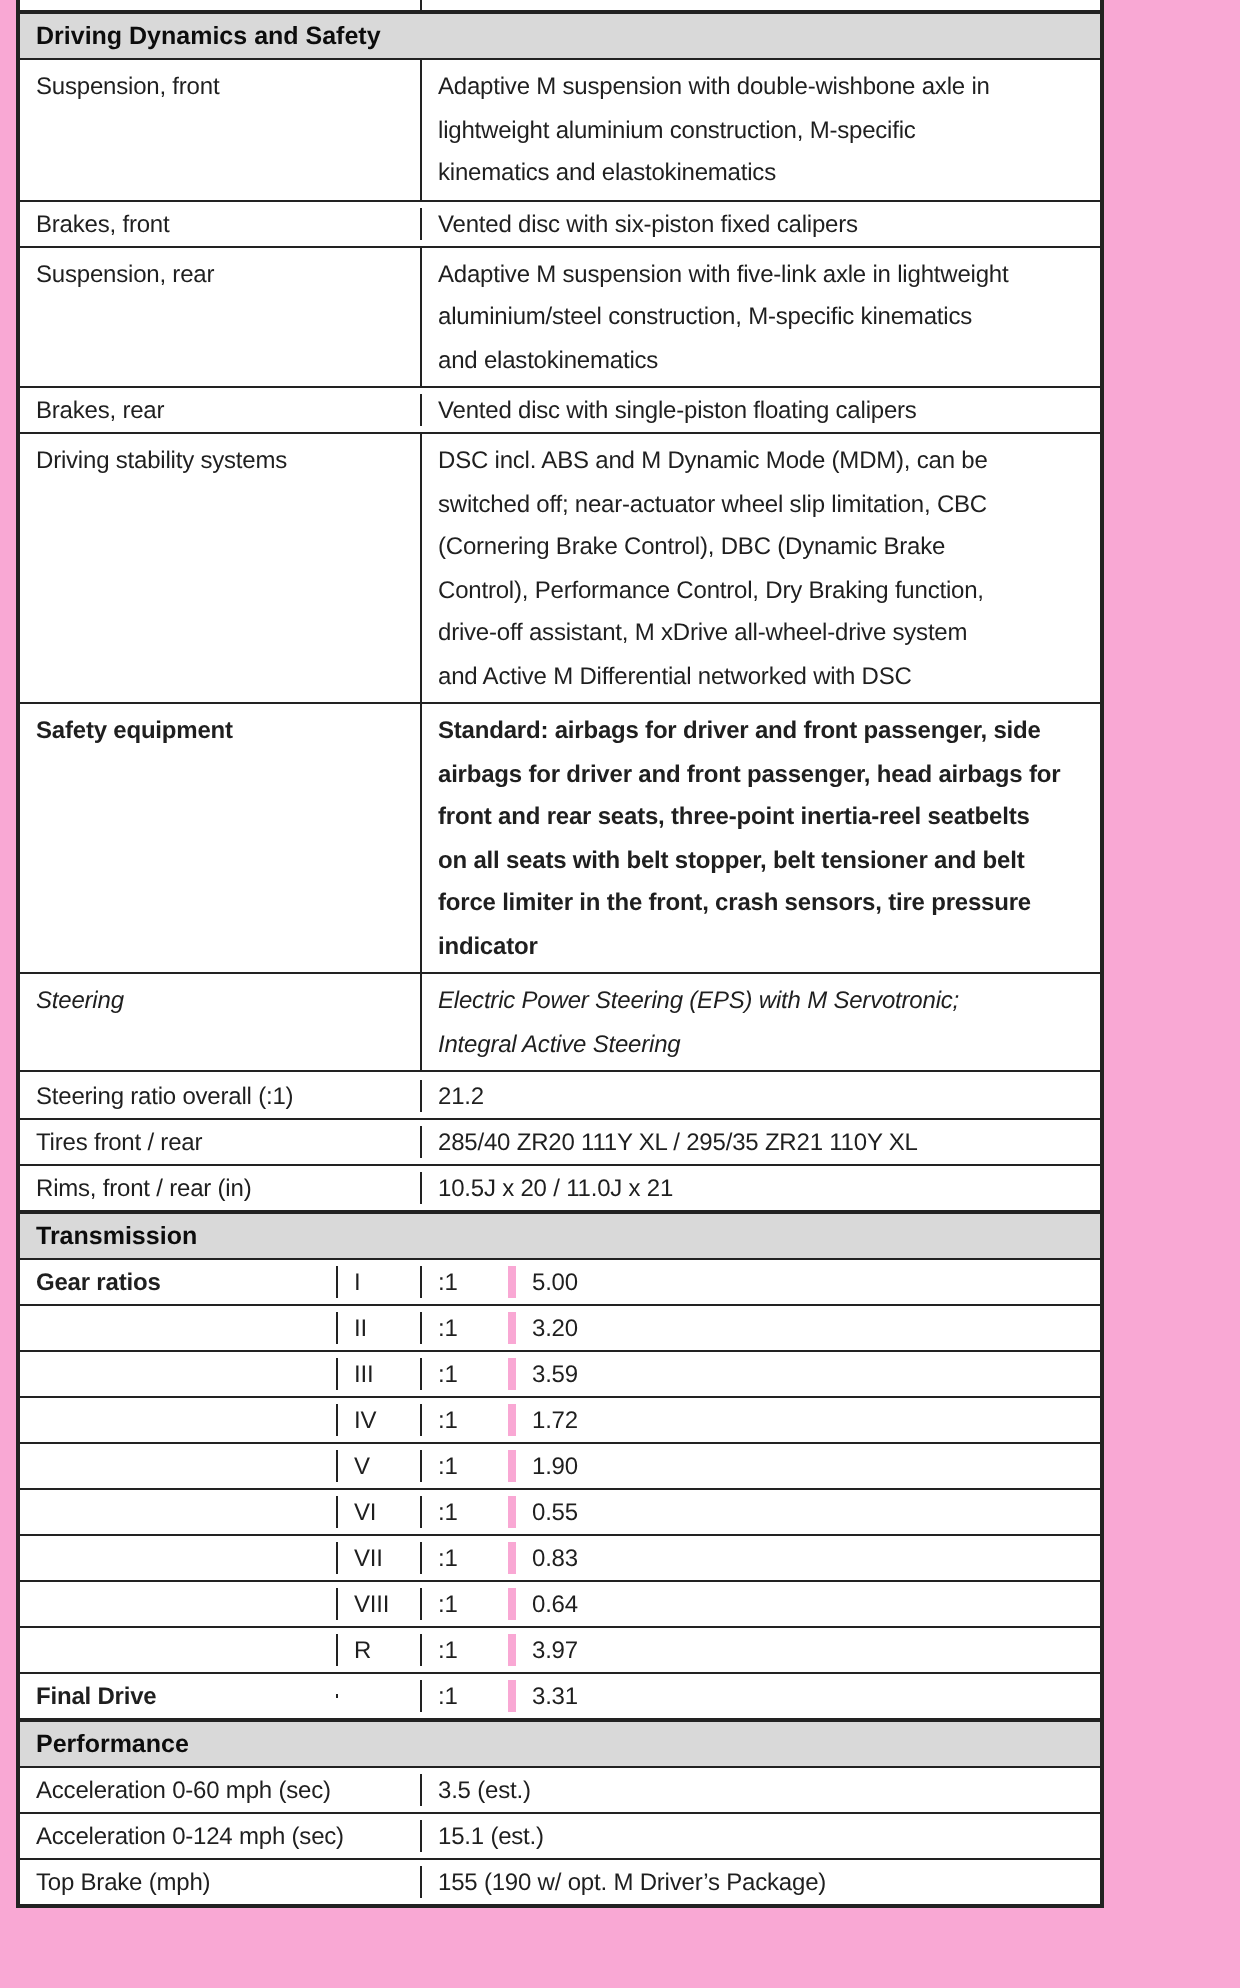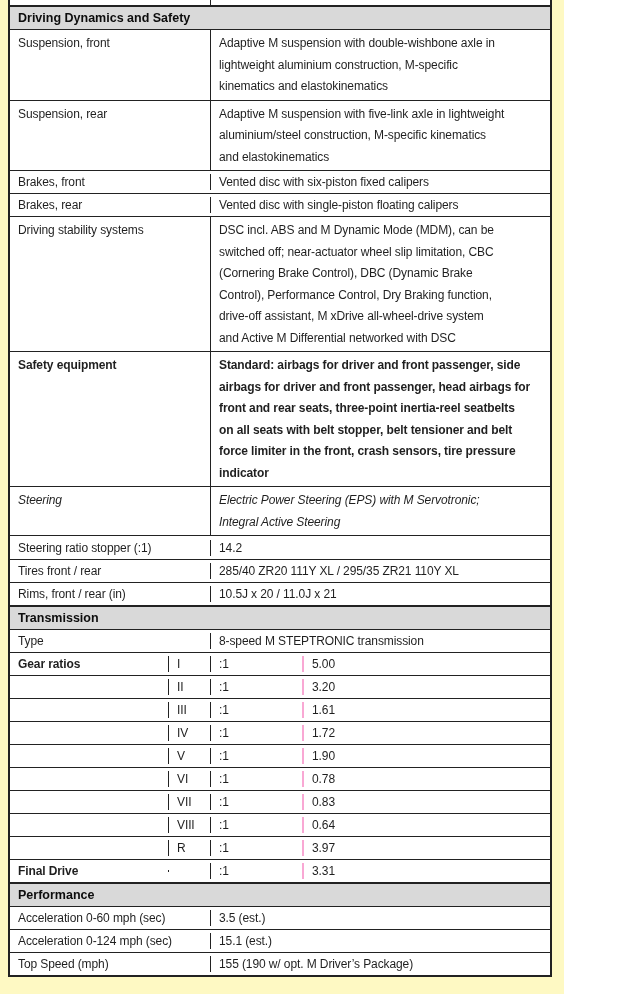--- a/index.html
+++ b/index.html
@@ -3,21 +3,21 @@
 <meta charset="utf-8">
 <style>
   html,body{margin:0;padding:0;}
   body{
     width:620px;height:994px;
     background:#ffffff;
     font-family:"Liberation Sans","DejaVu Sans",sans-serif;
     color:#1f1f1f;
     -webkit-font-smoothing:antialiased;
   }
-  .page{position:relative;width:564px;height:994px;background:#fef9c3;overflow:hidden;}
+  .page{position:relative;width:620px;height:994px;background:#f9a8d4;overflow:hidden;}
   .spec-table{
     position:absolute;left:8px;top:0;width:544px;
     border-left:2px solid #222;border-right:2px solid #222;border-bottom:2px solid #222;
     box-sizing:border-box;
     font-size:12px;letter-spacing:-0.1px;
   }
   .spec-table *{box-sizing:border-box;}
   .row{display:flex;border-top:1px solid #222;background:#fff;align-items:stretch;}
   .sliver{height:5px;border-top:none;}
   .sliver .cell{padding:0;}
@@ -40,21 +40,21 @@
   .multi .cell{padding-top:3px;padding-bottom:2px;line-height:21.5px;}
   .h3{min-height:68px;}
   .h6a{min-height:132px;}
   .h6b{min-height:135px;font-weight:bold;}
   .h2{min-height:45px;font-style:italic;}
   .hr1{min-height:24px;}
   
   .glabel{width:158px;flex:none;font-weight:bold;}
   .gcell{width:42px;flex:none;border-left:1px solid #222;}
   .ucell{width:44px;flex:none;border-left:1px solid #222;}
-  .gvalue{flex:1;border-left:2px solid #f9a8d4;margin-left:48px;}
+  .gvalue{flex:1;border-left:4px solid #f9a8d4;}
 </style>
 </head>
 <body>
 
 <div class="page">
   <div class="spec-table">
 
     <div class="row sliver">
       <div class="cell label"></div>
       <div class="cell value"></div>
@@ -64,30 +64,30 @@
       <span>Driving Dynamics and Safety</span>
     </div>
 
     <div class="row multi h3">
       <div class="cell label">Suspension, front</div>
       <div class="cell value">Adaptive M suspension with double-wishbone axle in
 lightweight aluminium construction, M-specific
 kinematics and elastokinematics</div>
     </div>
 
+    <div class="row single">
+      <div class="cell label">Brakes, front</div>
+      <div class="cell value">Vented disc with six-piston fixed calipers</div>
+    </div>
+
     <div class="row multi h3">
       <div class="cell label">Suspension, rear</div>
       <div class="cell value">Adaptive M suspension with five-link axle in lightweight
 aluminium/steel construction, M-specific kinematics
 and elastokinematics</div>
-    </div>
-
-    <div class="row single">
-      <div class="cell label">Brakes, front</div>
-      <div class="cell value">Vented disc with six-piston fixed calipers</div>
     </div>
 
     <div class="row single">
       <div class="cell label">Brakes, rear</div>
       <div class="cell value">Vented disc with single-piston floating calipers</div>
     </div>
 
     <div class="row multi h6a">
       <div class="cell label">Driving stability systems</div>
       <div class="cell value">DSC incl. ABS and M Dynamic Mode (MDM), can be
@@ -108,83 +108,79 @@
 indicator</div>
     </div>
 
     <div class="row multi h2">
       <div class="cell label">Steering</div>
       <div class="cell value">Electric Power Steering (EPS) with M Servotronic;
 Integral Active Steering</div>
     </div>
 
     <div class="row single hr1">
-      <div class="cell label">Steering ratio stopper (:1)</div>
-      <div class="cell value">14.2</div>
+      <div class="cell label">Steering ratio overall (:1)</div>
+      <div class="cell value">21.2</div>
     </div>
 
     <div class="row single">
       <div class="cell label">Tires front / rear</div>
       <div class="cell value">285/40 ZR20 111Y XL / 295/35 ZR21 110Y XL</div>
     </div>
 
     <div class="row single">
       <div class="cell label">Rims, front / rear (in)</div>
       <div class="cell value">10.5J x 20 / 11.0J x 21</div>
     </div>
 
     <div class="row section-row">
       <span>Transmission</span>
     </div>
 
-    <div class="row single">
-      <div class="cell label">Type</div>
-      <div class="cell value">8-speed M STEPTRONIC transmission</div>
-    </div>
 
     <div class="row single">
       <div class="cell glabel">Gear ratios</div>
       <div class="cell gcell">I</div>
       <div class="cell ucell">:1</div>
       <div class="cell gvalue">5.00</div>
     </div>
 
     <div class="row single">
       <div class="cell glabel"></div>
       <div class="cell gcell">II</div>
       <div class="cell ucell">:1</div>
       <div class="cell gvalue">3.20</div>
     </div>
 
     <div class="row single">
       <div class="cell glabel"></div>
       <div class="cell gcell">III</div>
       <div class="cell ucell">:1</div>
-      <div class="cell gvalue">1.61</div>
+      <div class="cell gvalue">3.59</div>
     </div>
 
     <div class="row single">
       <div class="cell glabel"></div>
       <div class="cell gcell">IV</div>
       <div class="cell ucell">:1</div>
       <div class="cell gvalue">1.72</div>
     </div>
 
     <div class="row single">
       <div class="cell glabel"></div>
       <div class="cell gcell">V</div>
       <div class="cell ucell">:1</div>
       <div class="cell gvalue">1.90</div>
     </div>
 
     <div class="row single">
       <div class="cell glabel"></div>
       <div class="cell gcell">VI</div>
       <div class="cell ucell">:1</div>
-      <div class="cell gvalue">0.78</div>
+      <div class="cell gvalue">0.55</div>
     </div>
 
     <div class="row single">
       <div class="cell glabel"></div>
       <div class="cell gcell">VII</div>
       <div class="cell ucell">:1</div>
       <div class="cell gvalue">0.83</div>
     </div>
 
     <div class="row single">
@@ -216,18 +212,18 @@
       <div class="cell label">Acceleration 0-60 mph (sec)</div>
       <div class="cell value">3.5 (est.)</div>
     </div>
 
     <div class="row single">
       <div class="cell label">Acceleration 0-124 mph (sec)</div>
       <div class="cell value">15.1 (est.)</div>
     </div>
 
     <div class="row single">
-      <div class="cell label">Top Speed (mph)</div>
+      <div class="cell label">Top Brake (mph)</div>
       <div class="cell value">155 (190 w/ opt. M Driver’s Package)</div>
     </div>
 
   </div>
 </div>
 
 </body></html>

